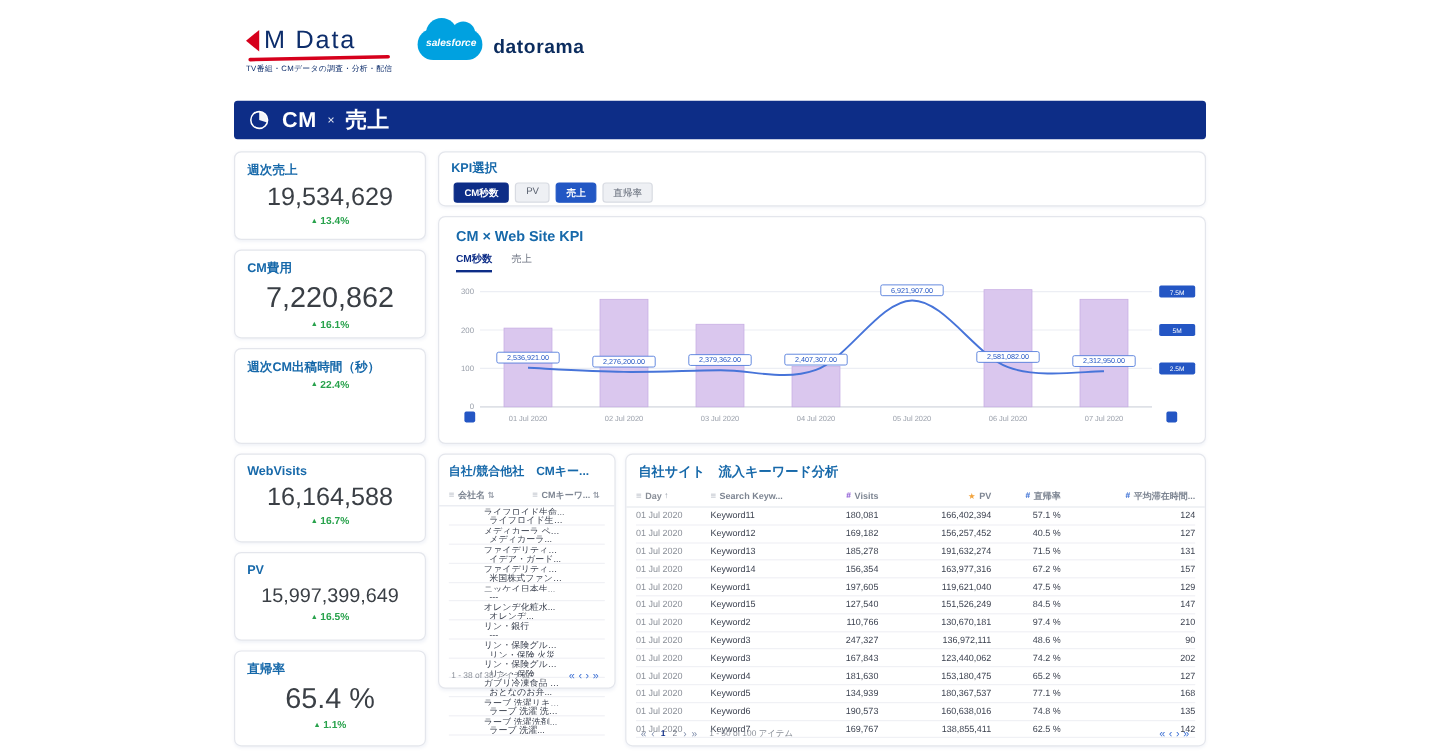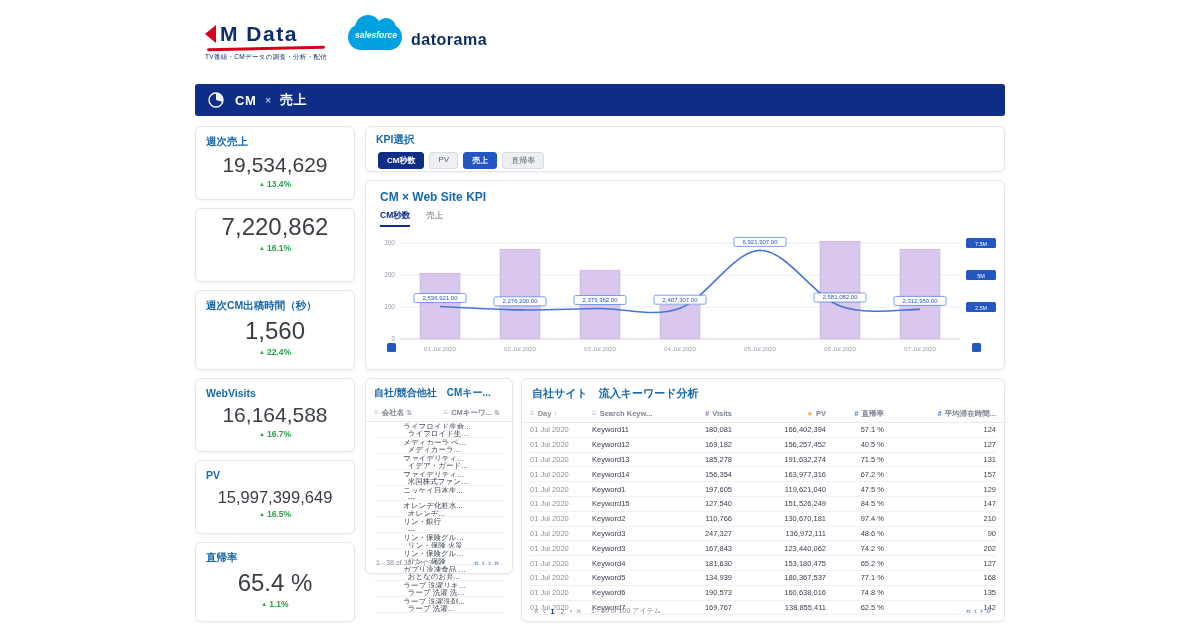--- a/index.html
+++ b/index.html
@@ -3,34 +3,34 @@
 <meta charset="utf-8">
 <style>
   html,body{margin:0;padding:0;background:#fff;}
   body{font-family:"Liberation Sans","DejaVu Sans",sans-serif;}
   #screen{position:relative;width:1200px;height:630px;background:#ffffff;overflow:hidden;}
 
   
   .logo-lm{position:absolute;left:205px;top:22px;width:135px;}
   .logo-row{display:flex;align-items:center;}
   .logo-mark{width:0;height:0;border-top:9px solid transparent;border-bottom:9px solid transparent;border-right:11px solid #d6001c;margin-right:4px;}
-  .logo-text{font-size:21px;font-weight:700;color:#0d2d6b;letter-spacing:1.5px;}
+  .logo-text{font-size:21px;font-weight:400;color:#0d2d6b;letter-spacing:1.5px;}
   .logo-underline{height:3px;background:#d6001c;border-radius:2px;width:118px;margin:1px 0 3px 2px;transform:rotate(-1.2deg);}
   .logo-tagline{font-size:6.5px;color:#0d2d6b;letter-spacing:.3px;white-space:nowrap;}
   .sf-wrap{position:absolute;left:348px;top:24px;display:flex;align-items:center;}
   .sf-cloud{position:relative;width:54px;height:26px;background:#00a1e0;border-radius:14px;}
   .sf-cloud:before{content:"";position:absolute;top:-9px;left:7px;width:26px;height:26px;background:#00a1e0;border-radius:50%;}
   .sf-cloud:after{content:"";position:absolute;top:-6px;right:6px;width:20px;height:20px;background:#00a1e0;border-radius:50%;}
   .sf-text{position:absolute;left:7px;top:6px;z-index:2;color:#fff;font-size:8.5px;font-style:italic;font-weight:700;}
   .dat-text{font-size:16px;font-weight:600;color:#0b2c5e;letter-spacing:.5px;margin-left:9px;margin-top:6px;}
 
   
   .titlebar{position:absolute;left:195px;top:84px;width:810px;height:32px;background:#0d2d87;border-radius:3px;display:flex;align-items:center;color:#fff;}
   .titlebar .pie{margin:0 10px 0 12px;display:flex;}
-  .titlebar .t-main{font-size:13px;font-weight:700;letter-spacing:.5px;}
+  .titlebar .t-main{font-size:18px;font-weight:700;letter-spacing:.5px;}
   .titlebar .t-sep{font-size:10px;margin:0 9px;opacity:.9;}
 
   
   .card{position:absolute;background:#fff;border:1px solid #e4e6ec;border-radius:6px;box-shadow:0 1px 3px rgba(13,45,135,.06);box-sizing:border-box;}
   .kpi{left:195px;width:160px;}
   .w-title{color:#1769aa;font-size:10.5px;font-weight:700;padding:8px 10px 0 10px;}
   .kpi-value{text-align:center;color:#3a3f45;margin-top:4px;font-weight:400;}
   .v21{font-size:21px;} .v24{font-size:24px;} .v17{font-size:16.5px;margin-top:7px;}
   .kpi-delta{text-align:center;color:#28a24c;font-size:8.5px;margin-top:2px;font-weight:700;}
   .tri{font-size:6px;vertical-align:1px;margin-right:2px;}
@@ -98,26 +98,26 @@
     <span class="t-sep">×</span>
     <span class="t-main">売上</span>
   </div>
 
   <div class="card kpi" style="top:126px;height:74px">
     <div class="w-title">週次売上</div>
     <div class="kpi-value v21">19,534,629</div>
     <div class="kpi-delta"><span class="tri">▲</span><span>13.4%</span></div>
   </div>
   <div class="card kpi" style="top:208px;height:74px">
+    <div class="w-title">CM費用</div>
     <div class="kpi-value v24">7,220,862</div>
     <div class="kpi-delta"><span class="tri">▲</span><span>16.1%</span></div>
   </div>
   <div class="card kpi" style="top:290px;height:80px">
     <div class="w-title">週次CM出稿時間（秒）</div>
-    <div class="kpi-value v24">1,560</div>
     <div class="kpi-delta"><span class="tri">▲</span><span>22.4%</span></div>
   </div>
   <div class="card kpi" style="top:378px;height:74px">
     <div class="w-title">WebVisits</div>
     <div class="kpi-value v21">16,164,588</div>
     <div class="kpi-delta"><span class="tri">▲</span><span>16.7%</span></div>
   </div>
   <div class="card kpi" style="top:460px;height:74px">
     <div class="w-title">PV</div>
     <div class="kpi-value v17">15,997,399,649</div>

